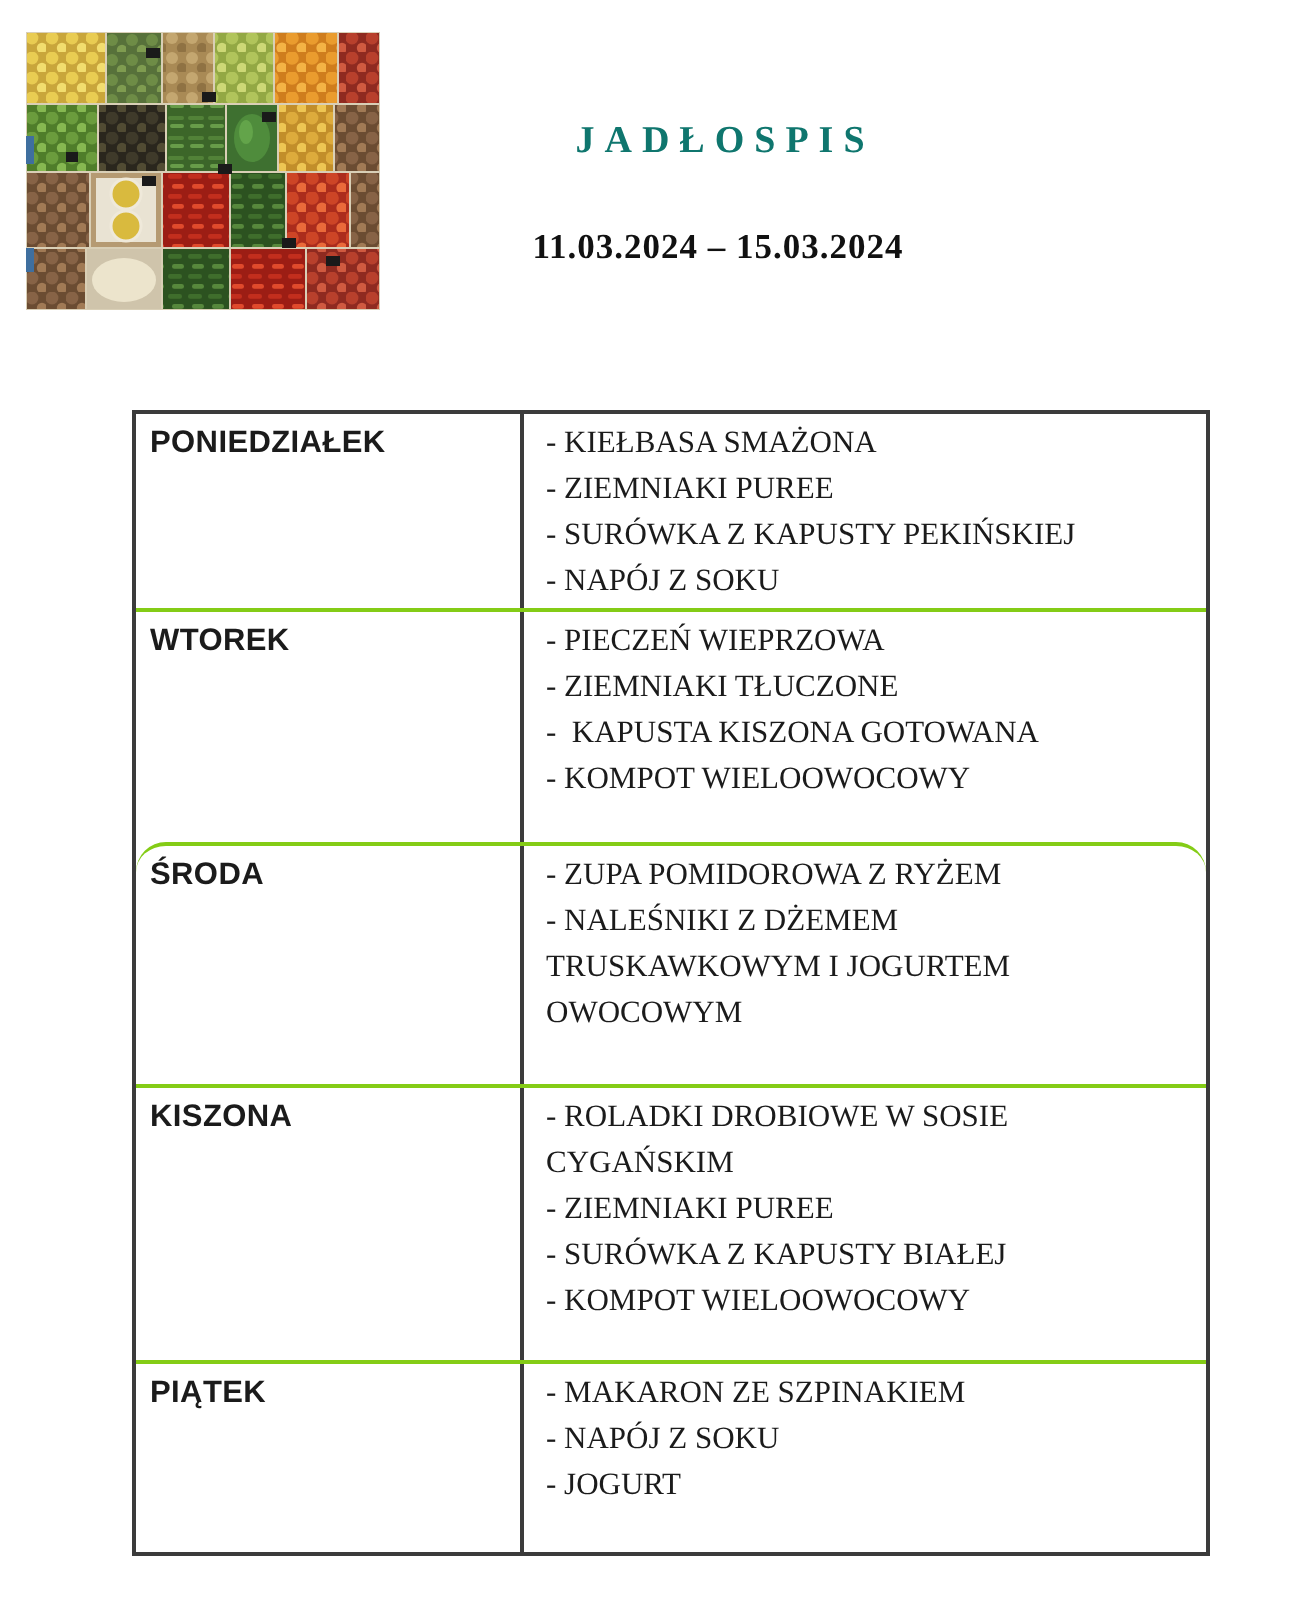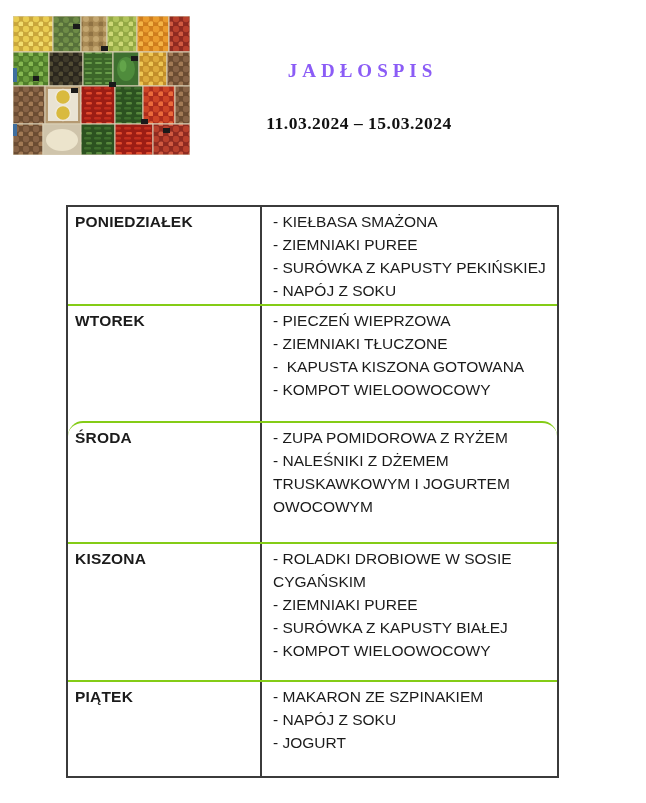--- a/index.html
+++ b/index.html
@@ -7,44 +7,44 @@
     position:relative;width:646px;height:803px;background:#ffffff;
     font-family:"Liberation Sans",sans-serif;color:#1b1b1b;overflow:hidden;
   }
   
   .photo{position:absolute;left:13px;top:16px;width:177px;height:139px;}
   .photo svg{display:block;width:100%;height:100%;}
   
   .header-text{position:absolute;left:183px;top:60px;width:312px;text-align:center;}
   .title{
     font-family:"Liberation Serif",serif;font-weight:bold;font-size:19px;
-    letter-spacing:5px;margin:0;color:#8b5cf6;white-space:nowrap;padding-left:47px;
+    letter-spacing:5px;margin:0;color:#0f766e;white-space:nowrap;padding-left:47px;
   }
   .date{
     font-family:"Liberation Serif",serif;font-weight:bold;font-size:17.5px;
     letter-spacing:0.5px;margin-top:31px;color:#111;white-space:nowrap;margin-left:40px;
   }
   
   .menu-table{
-    position:absolute;left:66px;top:205px;width:493px;
+    position:absolute;left:66px;top:205px;width:539px;
     border:2px solid #3b3b3b;box-sizing:border-box;background:#fff;
   }
   .row{display:grid;grid-template-columns:194px 1fr;box-sizing:border-box;}
   .row + .row{border-top:2px solid #84cc16;}
   .row:nth-child(1){min-height:91px;}
   .row:nth-child(2){min-height:117px;}
   .row:nth-child(3){min-height:121px;border-radius:15px;}
   .row:nth-child(4){min-height:138px;}
   .row:nth-child(5){min-height:96px;}
   .cell{font-size:15.5px;line-height:23px;box-sizing:border-box;}
   .cell.day{
     border-right:2px solid #3b3b3b;font-weight:bold;
     padding:3px 4px 2px 7px;letter-spacing:0.2px;
   }
-  .cell.items{padding:3px 6px 2px 11px;white-space:pre-wrap;}
+  .cell.items{padding:3px 6px 2px 11px;white-space:pre-wrap;font-family:Liberation Serif, serif;}
 </style>
 </head>
 <body>
 
 <div class="page">
 
   <div class="photo">
     <svg viewBox="0 0 177 139" preserveAspectRatio="none">
       <defs>
         <pattern id="pBanana" width="10" height="10" patternUnits="userSpaceOnUse">

